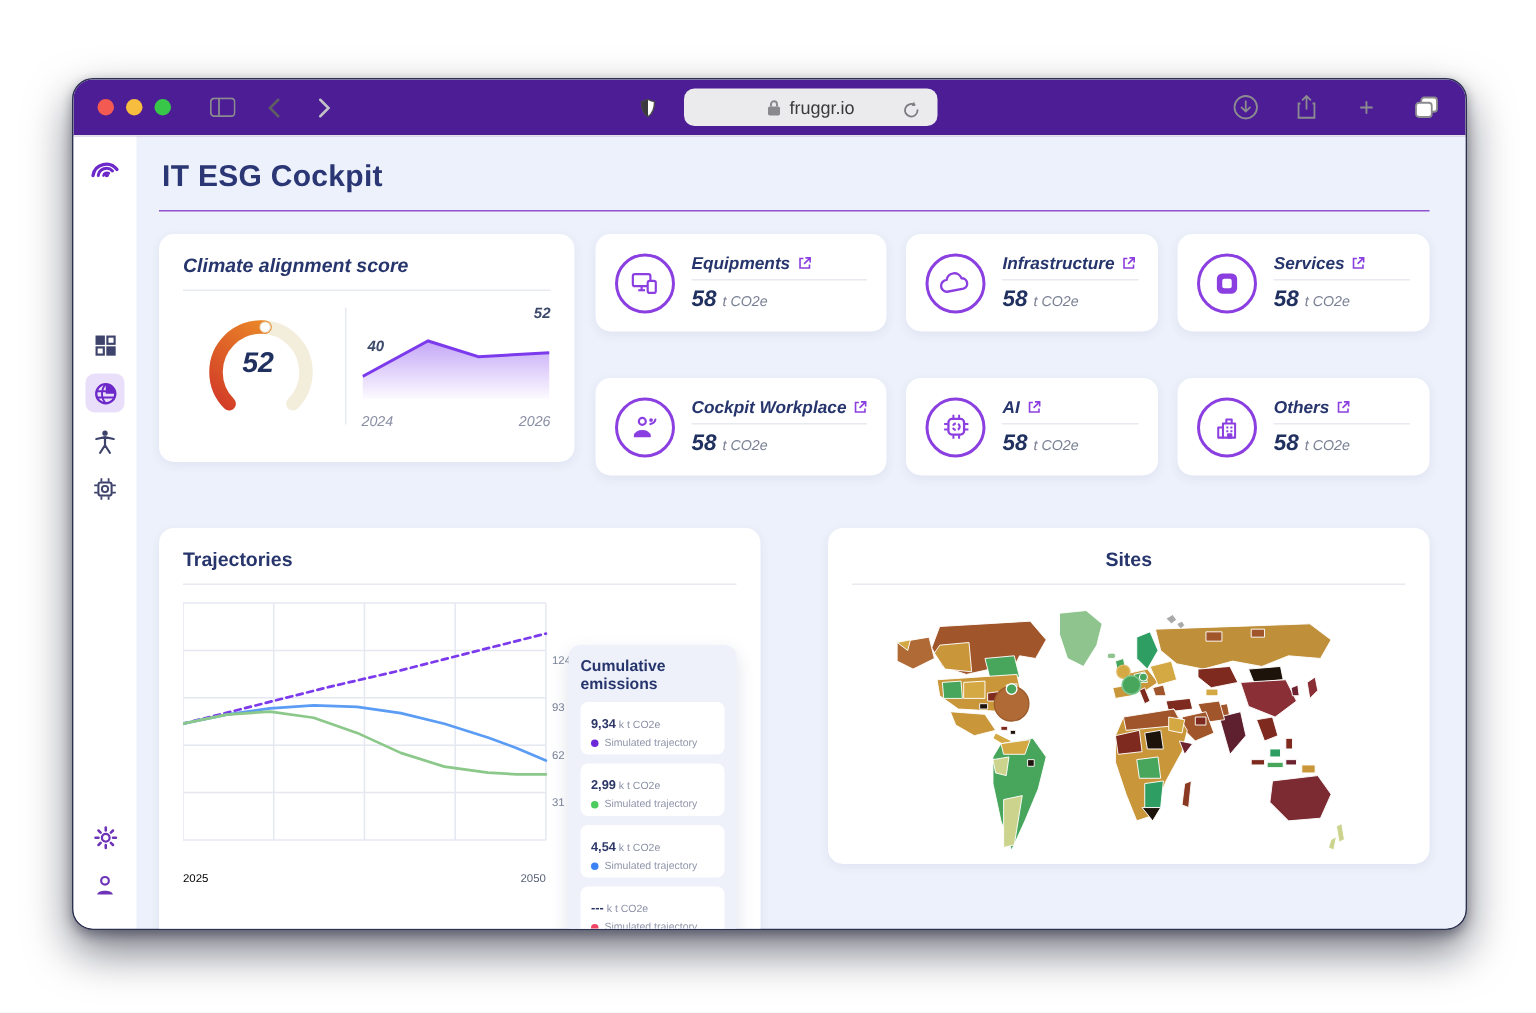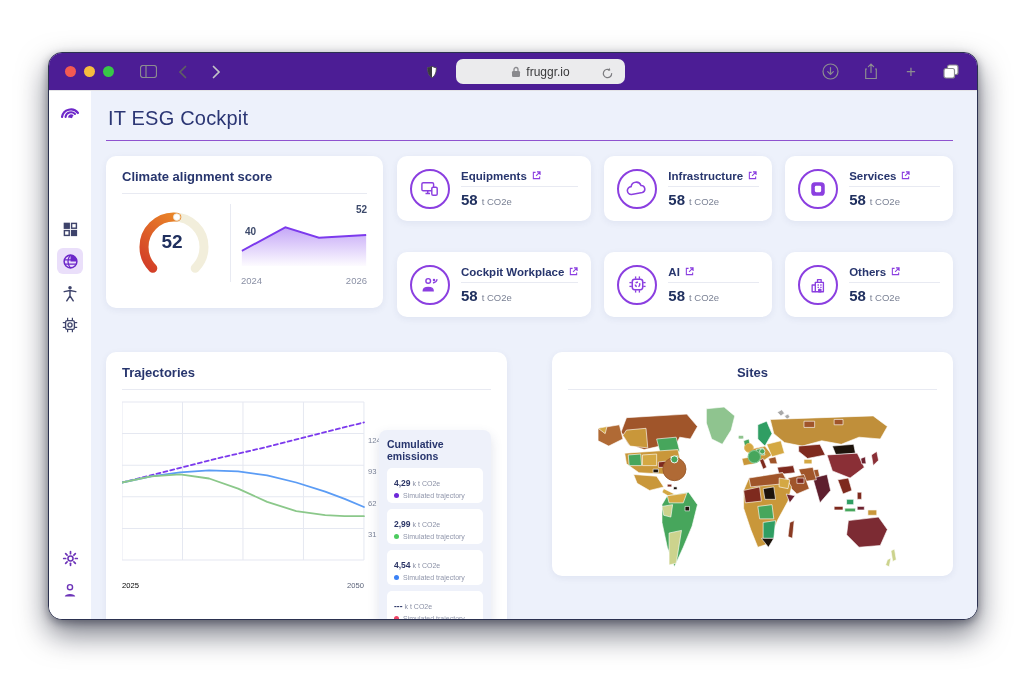--- a/index.html
+++ b/index.html
@@ -23,28 +23,28 @@
 
   
   .app { display:flex; height:529px; }
   .side { width:42px; background:#fff; display:flex; flex-direction:column; align-items:center; padding:10px 0 14px; }
   .side .logo { margin-bottom:86px; }
   .side-item { width:26px; height:26px; display:flex; align-items:center; justify-content:center; border-radius:6px; margin:3px 0; cursor:pointer; }
   .side-item.active { background:#eadffa; }
   .side-bottom { margin-top:auto; display:flex; flex-direction:column; align-items:center; }
 
   .main { flex:1; background:#edf1fb; padding:12px 24px 0 15px; overflow:hidden; }
-  .page-title { font-size:20px; color:#2b3674; font-weight:400; letter-spacing:.2px; padding:4px 2px 10px; border-bottom:1.5px solid #8f53cf; }
+  .page-title { font-size:20px; color:#2b3674; font-weight:700; letter-spacing:.2px; padding:4px 2px 10px; border-bottom:1.5px solid #8f53cf; }
 
   .card { background:#fff; border-radius:10px; box-shadow:0 2px 7px rgba(45,55,110,.07); }
   .card-title { font-size:13px; font-weight:700; color:#27356d; }
   .card-divider { border:none; border-top:1px solid #e8eaf2; margin:9px 0 0; }
 
   
-  .top-grid { display:grid; grid-template-columns:277px 1fr; gap:14px; margin-top:15px; }
+  .top-grid { display:grid; grid-template-columns:277px 1fr; gap:14px; margin-top:15px;font-style:italic; }
   .climate-card { height:152px; padding:13px 16px; }
   .climate-body { display:flex; align-items:center; margin-top:6px; }
   .gauge-wrap { position:relative; width:104px; height:84px; flex:none; }
   .gauge-score { position:absolute; left:0; top:30px; width:100px; text-align:center; font-size:19px; font-weight:800; color:#20305f; }
   .v-div { width:1px; height:78px; background:#e8eaf2; margin:0 10px 0 4px; }
   .spark-wrap { flex:1; position:relative; padding-top:6px; }
   .spark-lbl { position:absolute; font-size:10px; font-weight:700; color:#3d4a6b; }
   .spark-x { display:flex; justify-content:space-between; font-size:9.5px; color:#8a90a5; margin-top:3px; }
 
   .metric-grid { display:grid; grid-template-columns:repeat(3,1fr); grid-template-rows:65px 65px; column-gap:13px; row-gap:31px; }
@@ -460,21 +460,21 @@
                   <text x="242" y="76.2">93</text>
                   <text x="242" y="107.8">62</text>
                   <text x="242" y="139.4">31</text>
                 </g>
               <text x="0" y="190" font-size="7.5" fill="#5c6residual47a">2025</text>
               <text x="238" y="190" font-size="7.5" fill="#5c647a" text-anchor="end">2050</text>
             </svg>
             <div class="legend">
               <h4>Cumulative emissions</h4>
               <div class="lg-item">
-                <div><span class="lg-val">4,29</span><span class="lg-unit">k t CO2e</span></div>
+                <div><span class="lg-val">9,34</span><span class="lg-unit">k t CO2e</span></div>
                 <div class="lg-row2">
                     <span class="lg-dot" style="background: rgb(109, 40, 217);"></span>
                     <span class="lg-lbl">Simulated trajectory</span>
                   </div>
               </div>
               <div class="lg-item">
                 <div><span class="lg-val">2,99</span><span class="lg-unit">k t CO2e</span></div>
                 <div class="lg-row2">
                     <span class="lg-dot" style="background: rgb(76, 203, 95);"></span>
                     <span class="lg-lbl">Simulated trajectory</span>

